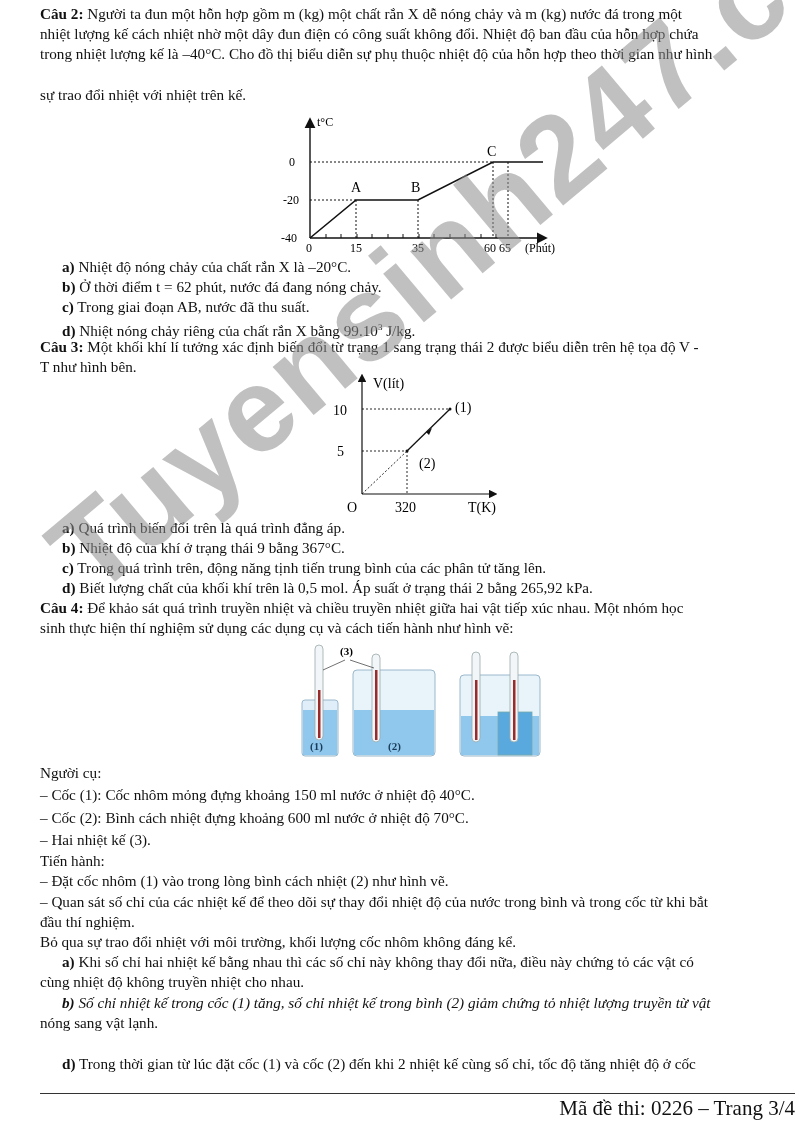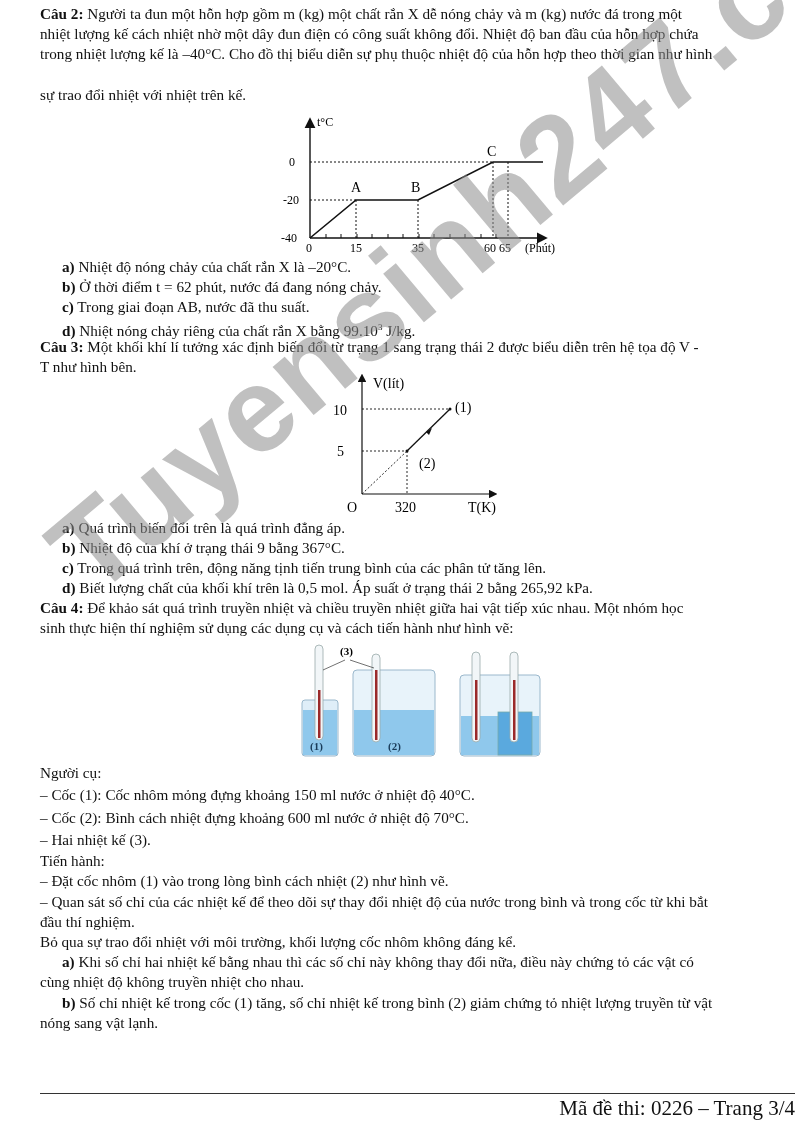--- a/index.html
+++ b/index.html
@@ -170,24 +170,24 @@
   <div class="line" style="top:871px;">– Đặt cốc nhôm (1) vào trong lòng bình cách nhiệt (2) như hình vẽ.</div>
   <div class="line" style="top:892px;text-align:center;">– Quan sát số chỉ của các nhiệt kế để theo dõi sự thay đổi nhiệt độ của nước trong bình và trong cốc từ khi bắt</div>
   <div class="line" style="top:912px;">đầu thí nghiệm.</div>
   <div class="line" style="top:932px;">Bỏ qua sự trao đổi nhiệt với môi trường, khối lượng cốc nhôm không đáng kể.</div>
 
   <div class="para" style="top:952px;">
     <span style="padding-left:22px;"><b>a)</b><span> Khi số chỉ hai nhiệt kế bằng nhau thì các số chỉ này không thay đổi nữa, điều này chứng tỏ các vật có</span></span><br>
     <span>cùng nhiệt độ không truyền nhiệt cho nhau.</span>
   </div>
   <div class="para" style="top:993px;">
-    <span style="padding-left:22px;"><b>b)</b><span> Số chỉ nhiệt kế trong cốc (1) tăng, số chỉ nhiệt kế trong bình (2) giảm chứng tỏ nhiệt lượng truyền từ vật</span></span><br>
+    <span style="padding-left:22px;font-style:italic;"><b>b)</b><span> Số chỉ nhiệt kế trong cốc (1) tăng, số chỉ nhiệt kế trong bình (2) giảm chứng tỏ nhiệt lượng truyền từ vật</span></span><br>
     <span>nóng sang vật lạnh.</span>
   </div>
   <div class="para" style="top:1054px;">
-    <br>
+    <span style="padding-left:22px;"><b>d)</b><span> Trong thời gian từ lúc đặt cốc (1) và cốc (2) đến khi 2 nhiệt kế cùng số chỉ, tốc độ tăng nhiệt độ ở cốc</span></span><br>
   </div>
 
   <div class="footer-rule"></div>
   <div class="footer">Mã đề thi: 0226 – Trang 3/4</div>
 
   <div class="watermark">Tuyensinh247.com</div>
 </div>
 
 </body></html>

